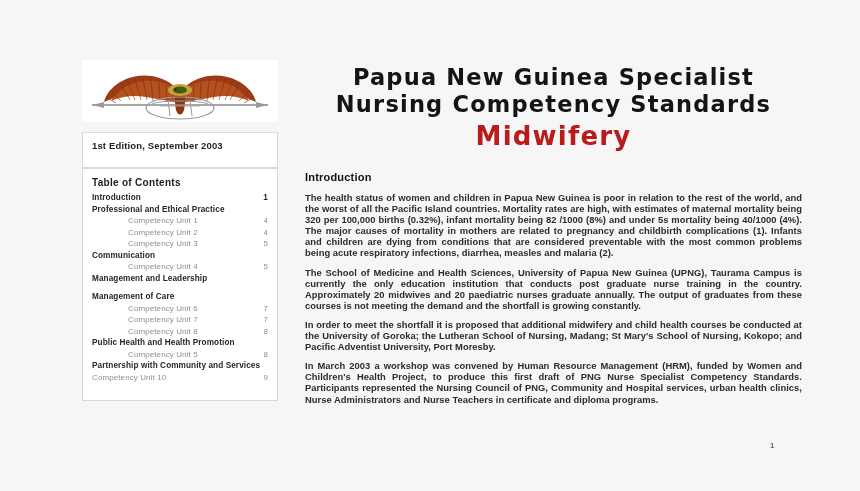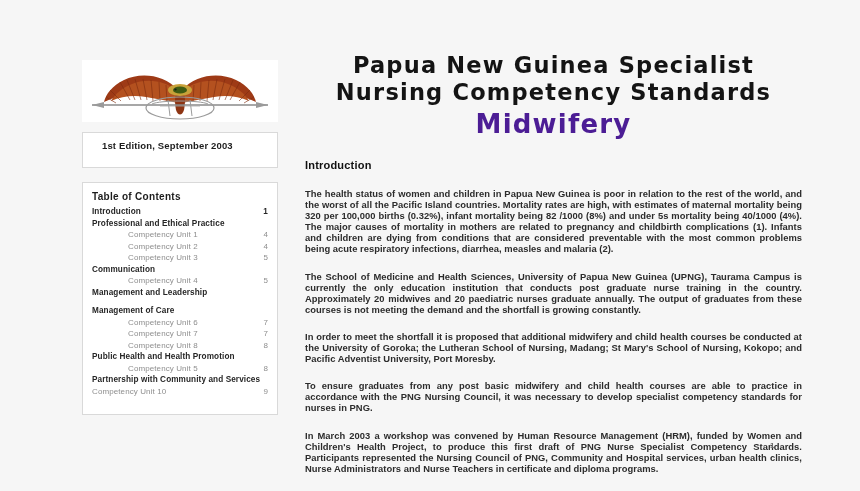--- a/index.html
+++ b/index.html
@@ -41,42 +41,41 @@
 
   
   .side-box {
     background: #ffffff;
     border: 1px solid #d9d9d9;
     box-sizing: border-box;
   }
 
   #imprint-box {
     margin-top: 10px;
-    padding: 7px 9px 8px 19px;
+    padding: 7px 9px 8px 9px;
   }
   .imprint-title {
     font-size: 9.5px;
     font-weight: bold;
     color: #1d1d1d;
     letter-spacing: 0.15px;
     line-height: 12px;
     margin: 0 0 7px 0;
   }
   .imprint-line {
     font-size: 9px;
     font-weight: bold;
     color: #3a3a3a;
     line-height: 10.5px;
     margin: 0 0 7px 0;
     letter-spacing: 0.1px;
   }
   .imprint-line:last-child { margin-bottom: 0; }
 
   #toc-box {
-    margin-top: 14px;
     padding: 7px 9px 8px 9px;
     height: 233px;
   }
   .toc-title {
     font-size: 10px;
     font-weight: bold;
     color: #1d1d1d;
     letter-spacing: 0.3px;
     line-height: 13px;
     margin: 0 0 3px 0;
@@ -115,40 +114,40 @@
     letter-spacing: 0.1px;
   }
   .toc-row.unit.flush { padding-left: 0; }
   .toc-row.unit.flush .p { padding-left: 30px; }
   .toc-spacer { height: 7px; }
 
   
   #right-col {
     position: absolute;
     left: 305px;
-    top: 52px;
+    top: 64px;
     width: 497px;
   }
   #doc-title {
     text-align: center;
     margin: 0;
   }
   .title-line {
     font-family: "DejaVu Sans", sans-serif;
     font-weight: bold;
     color: #141414;
     letter-spacing: 1.2px;
     font-size: 22.5px;
     line-height: 27px;
     margin: 0;
   }
   .title-sub {
     font-family: "DejaVu Sans", sans-serif;
     font-weight: bold;
-    color: #4c1d95;
+    color: #b91c1c;
     letter-spacing: 1.2px;
     font-size: 26px;
     line-height: 36px;
     margin: 0;
   }
 
   #intro-heading {
     font-size: 11px;
     font-weight: bold;
     color: #111111;
@@ -156,21 +155,21 @@
     margin: 17px 0 3px 0;
     line-height: 13px;
   }
   .body-para {
     font-size: 9.4px;
     font-weight: bold;
     color: #2c2c2c;
     line-height: 11.1px;
     letter-spacing: 0.03px;
     text-align: justify;
-    margin: 16px 0 6px 0;
+    margin: 8px 0 6px 0;
   }
   #page-number {
     position: absolute;
     left: 770px;
     top: 441px;
     font-size: 8px;
     font-weight: bold;
     color: #6b6b6b;
   }
 </style>
@@ -313,21 +312,20 @@
       <div class="title-line">Nursing Competency Standards</div>
       <div class="title-sub">Midwifery</div>
     </div>
 
     <div id="intro-heading">Introduction</div>
 
     <div id="intro-body">
         <p class="body-para">The health status of women and children in Papua New Guinea is poor in relation to the rest of the world, and the worst of all the Pacific Island countries. Mortality rates are high, with estimates of maternal mortality being 320 per 100,000 births (0.32%), infant mortality being 82 /1000 (8%) and under 5s mortality being 40/1000 (4%). The major causes of mortality in mothers are related to pregnancy and childbirth complications (1). Infants and children are dying from conditions that are considered preventable with the most common problems being acute respiratory infections, diarrhea, measles and malaria (2).</p>
         <p class="body-para">The School of Medicine and Health Sciences, University of Papua New Guinea (UPNG), Taurama Campus is currently the only education institution that conducts post graduate nurse training in the country. Approximately 20 midwives and 20 paediatric nurses graduate annually. The output of graduates from these courses is not meeting the demand and the shortfall is growing constantly.</p>
         <p class="body-para">In order to meet the shortfall it is proposed that additional midwifery and child health courses be conducted at the University of Goroka; the Lutheran School of Nursing, Madang; St Mary's School of Nursing, Kokopo; and Pacific Adventist University, Port Moresby.</p>
-        <p class="body-para">To ensure graduates from any post basic midwifery and child health courses are able to practice in accordance with the PNG Nursing Council, it was necessary to develop specialist competency standards for nurses in PNG.</p>
         <p class="body-para">In March 2003 a workshop was convened by Human Resource Management (HRM), funded by Women and Children's Health Project, to produce this first draft of PNG Nurse Specialist Competency Standards. Participants represented the Nursing Council of PNG, Community and Hospital services, urban health clinics, Nurse Administrators and Nurse Teachers in certificate and diploma programs.</p>
       </div>
 
   </div>
 
   <div id="page-number">1</div>
 
 </div>
 
 </body></html>

